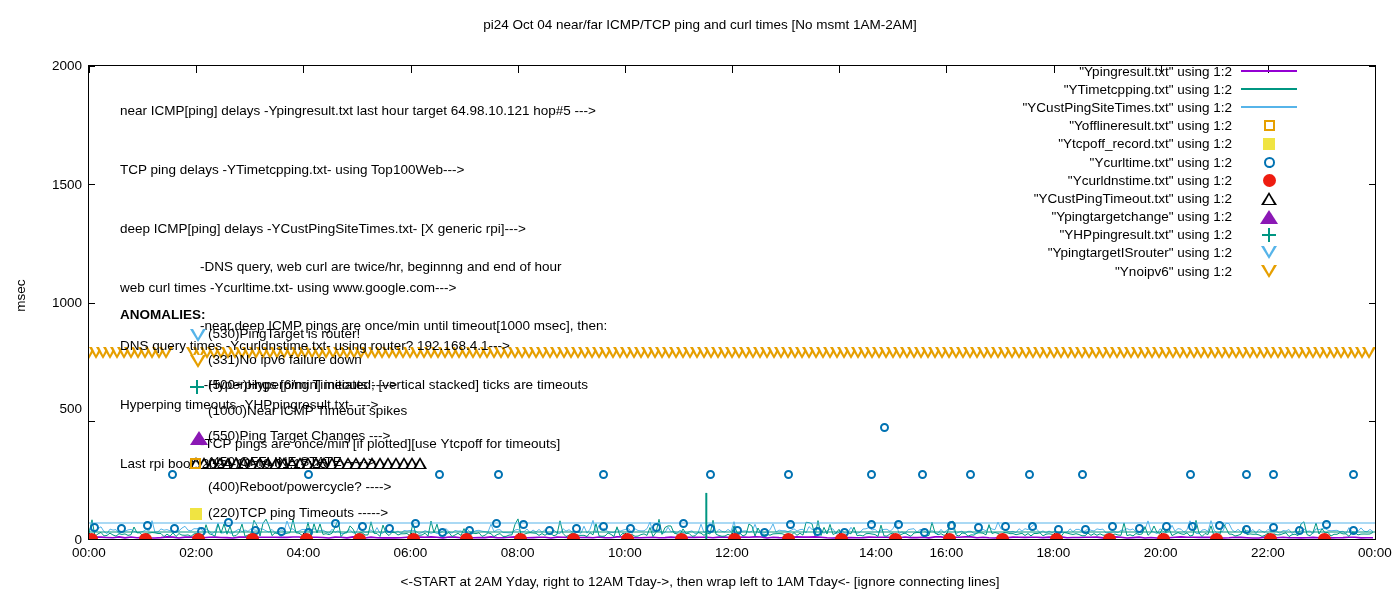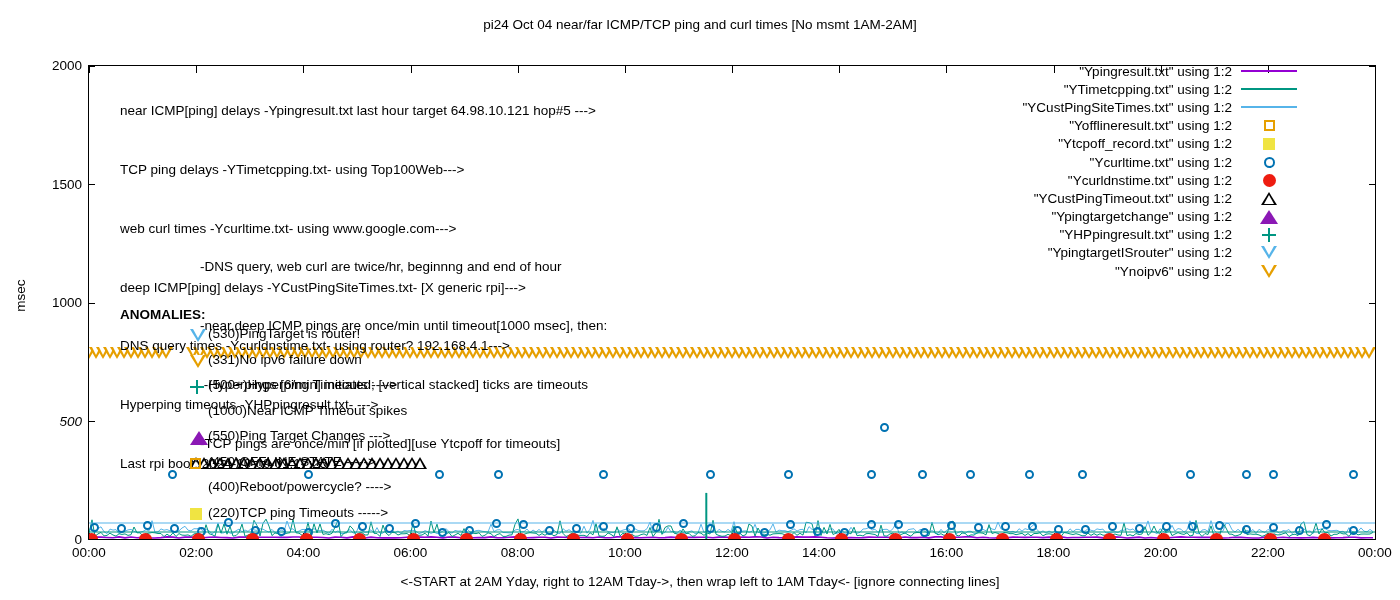--- a/index.html
+++ b/index.html
@@ -74,21 +74,21 @@
 
 <div class="abs" id="chart-title">pi24 Oct 04  near/far ICMP/TCP ping and curl times [No msmt 1AM-2AM]</div>
 
 <div class="abs" id="ylabel">msec</div>
 
 <div class="abs" id="plot-frame"></div>
 
 <div class="abs ytick-label" style="top:59px;">2000</div>
 <div class="abs ytick-label" style="top:178px;">1500</div>
 <div class="abs ytick-label" style="top:296px;">1000</div>
-<div class="abs ytick-label" style="top:415px;font-style:italic;">500</div>
+<div class="abs ytick-label" style="top:402px;">500</div>
 <div class="abs ytick-label" style="top:533px;">0</div>
 
 <div class="abs ytick" style="top:66px;"></div>
 <div class="abs ytick" style="top:184px;"></div>
 <div class="abs ytick" style="top:303px;"></div>
 <div class="abs ytick" style="top:421px;"></div>
 <div class="abs ytick" style="top:539px;"></div>
 <div class="abs ytick-r" style="top:66px;"></div>
 <div class="abs ytick-r" style="top:184px;"></div>
 <div class="abs ytick-r" style="top:303px;"></div>
@@ -112,21 +112,21 @@
     <div class="abs xtick-t" style="left: 517.667px;"></div>
     <div class="abs xtick-label" style="left: 477.667px;">08:00</div>
     <div class="abs xtick" style="left: 624.833px;"></div>
     <div class="abs xtick-t" style="left: 624.833px;"></div>
     <div class="abs xtick-label" style="left: 584.833px;">10:00</div>
     <div class="abs xtick" style="left: 732px;"></div>
     <div class="abs xtick-t" style="left: 732px;"></div>
     <div class="abs xtick-label" style="left: 692px;">12:00</div>
     <div class="abs xtick" style="left: 839.167px;"></div>
     <div class="abs xtick-t" style="left: 839.167px;"></div>
-    <div class="abs xtick-label" style="left: 779px;">14:00</div>
+    <div class="abs xtick-label" style="left: 836px;">14:00</div>
     <div class="abs xtick" style="left: 946.333px;"></div>
     <div class="abs xtick-t" style="left: 946.333px;"></div>
     <div class="abs xtick-label" style="left: 906.333px;">16:00</div>
     <div class="abs xtick" style="left: 1053.5px;"></div>
     <div class="abs xtick-t" style="left: 1053.5px;"></div>
     <div class="abs xtick-label" style="left: 1013.5px;">18:00</div>
     <div class="abs xtick" style="left: 1160.67px;"></div>
     <div class="abs xtick-t" style="left: 1160.67px;"></div>
     <div class="abs xtick-label" style="left: 1120.67px;">20:00</div>
     <div class="abs xtick" style="left: 1267.83px;"></div>
@@ -449,22 +449,22 @@
       <div class="dot-red" style="left: 1067.85px; top: 466.527px;"></div>
       <div class="dot-red" style="left: 1121.43px; top: 466.527px;"></div>
       <div class="dot-red" style="left: 1175.01px; top: 466.527px;"></div>
       <div class="dot-red" style="left: 1228.6px; top: 466.527px;"></div>
     </div>
 </div>
 
 <div class="abs blk" id="general-block">
   <div>near ICMP[ping] delays -Ypingresult.txt last hour target 64.98.10.121 hop#5 ---&gt;</div>
   <div>TCP ping delays -YTimetcpping.txt- using Top100Web---&gt;</div>
+  <div>deep ICMP[ping] delays -YCustPingSiteTimes.txt- [X generic rpi]---&gt;</div>
   <div>web curl times -Ycurltime.txt- using www.google.com---&gt;</div>
-  <div>deep ICMP[ping] delays -YCustPingSiteTimes.txt- [X generic rpi]---&gt;</div>
   <div>DNS query times -Ycurldnstime.txt- using router? 192.168.4.1---&gt;</div>
   <div>Hyperping timeouts -YHPpingresult.txt- ---&gt;</div>
   <div>Last rpi boot: 2024-10-09 01:17:25</div>
 </div>
 
 <div class="abs blk" id="notes-block">
   <div>-DNS query, web curl are twice/hr, beginnng and end of hour</div>
   <div>-near,deep ICMP pings are once/min until timeout[1000 msec], then:</div>
   <div> -Hyperpings [6/min] initiated; [vertical stacked] ticks are timeouts</div>
   <div>-TCP pings are once/min [if plotted][use Ytcpoff for timeouts]</div>

